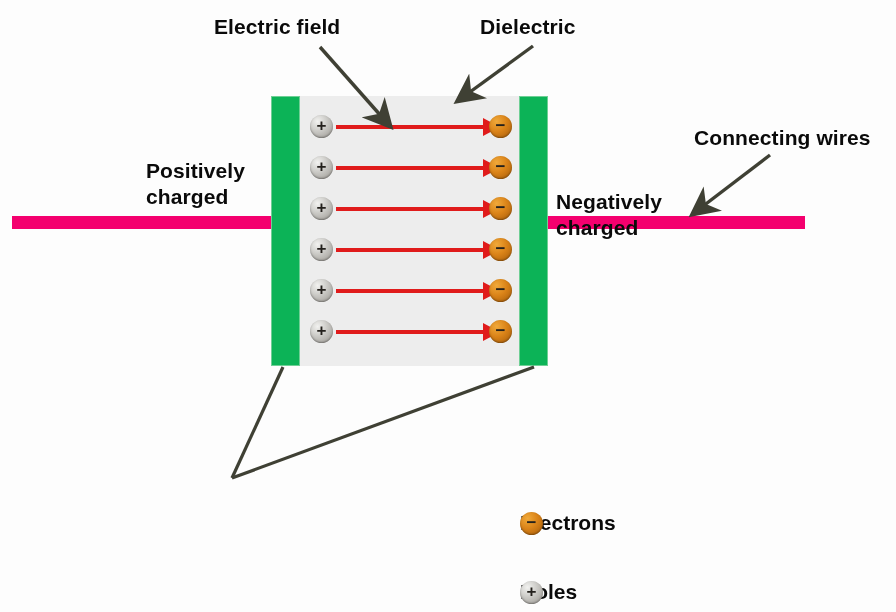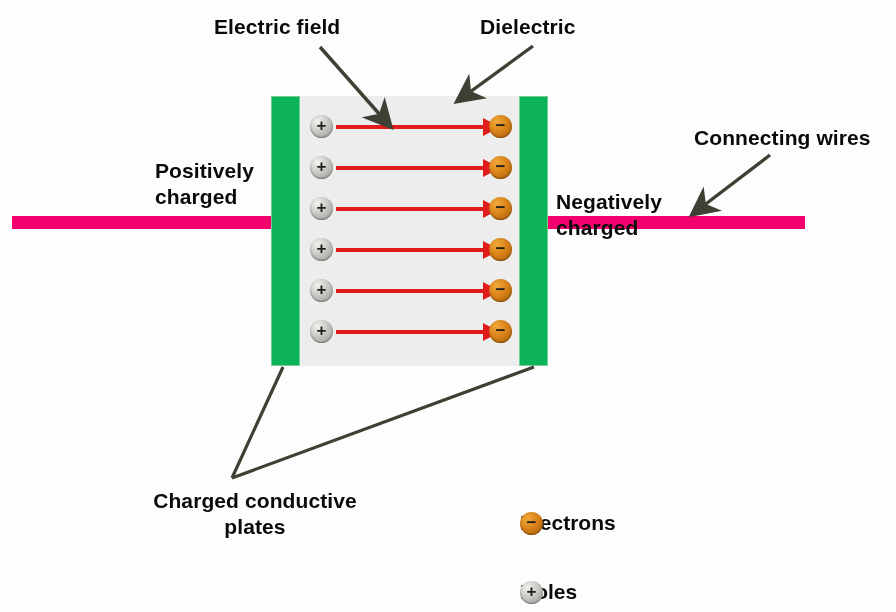--- a/index.html
+++ b/index.html
@@ -20,21 +20,21 @@
     color: #0a0a0a;
     font-weight: bold;
     font-size: 21px;
     line-height: 26px;
     white-space: pre-line;
     letter-spacing: 0.1px;
   }
   #label-electric-field { left: 214px; top: 14px; }
   #label-dielectric     { left: 480px; top: 14px; }
   #label-connecting     { left: 694px; top: 125px; }
-  #label-positive       { left: 155px; top: 158px; }
+  #label-positive       { left: 146px; top: 158px; }
   #label-negative       { left: 556px; top: 158px; margin-top: 31px; }
   #label-plates {
     left: 136px; top: 488px;
     text-align: center;
     width: 238px;
   }
 
   
   #wire {
     position: absolute;
@@ -201,22 +201,20 @@
   <div class="label" id="label-dielectric">Dielectric</div>
 
   <div class="label" id="label-connecting">Connecting wires</div>
 
   <div class="label" id="label-positive">Positively
 charged</div>
 
   <div class="label" id="label-negative">Negatively
 charged</div>
 
-  <div class="label" id="label-plates">Charged conductive
-plates</div>
 
   <div class="legend-row" id="legend-electrons">
     <div class="charge electron">
       <span>−</span>
     </div>
     <div class="legend-text">Electrons</div>
   </div>
 
   <div class="legend-row" id="legend-holes">
     <div class="charge hole">

